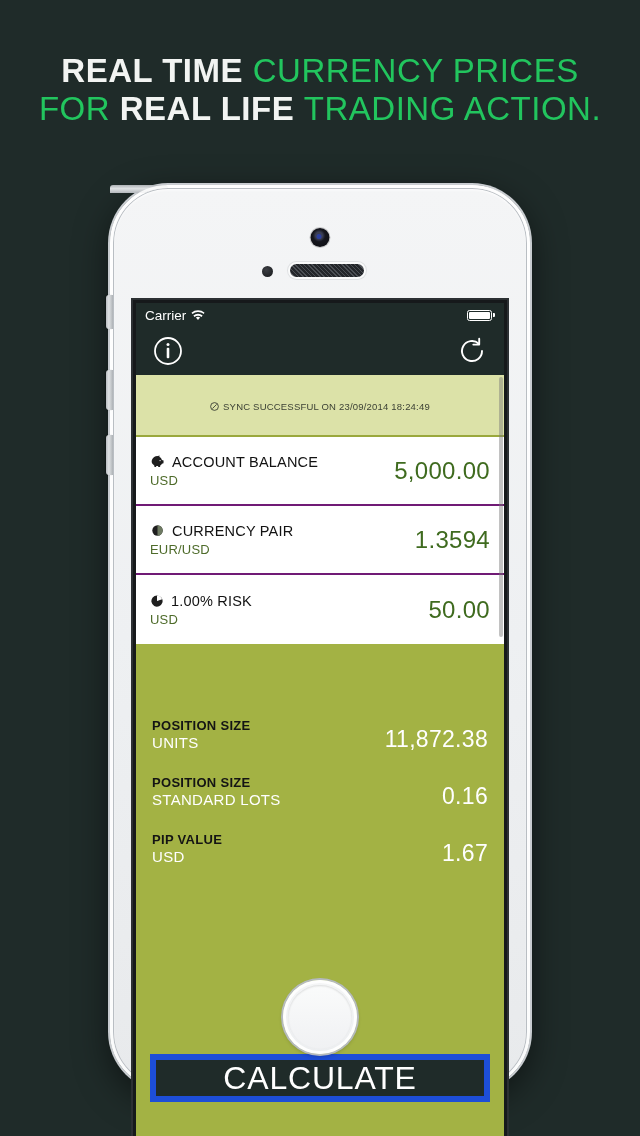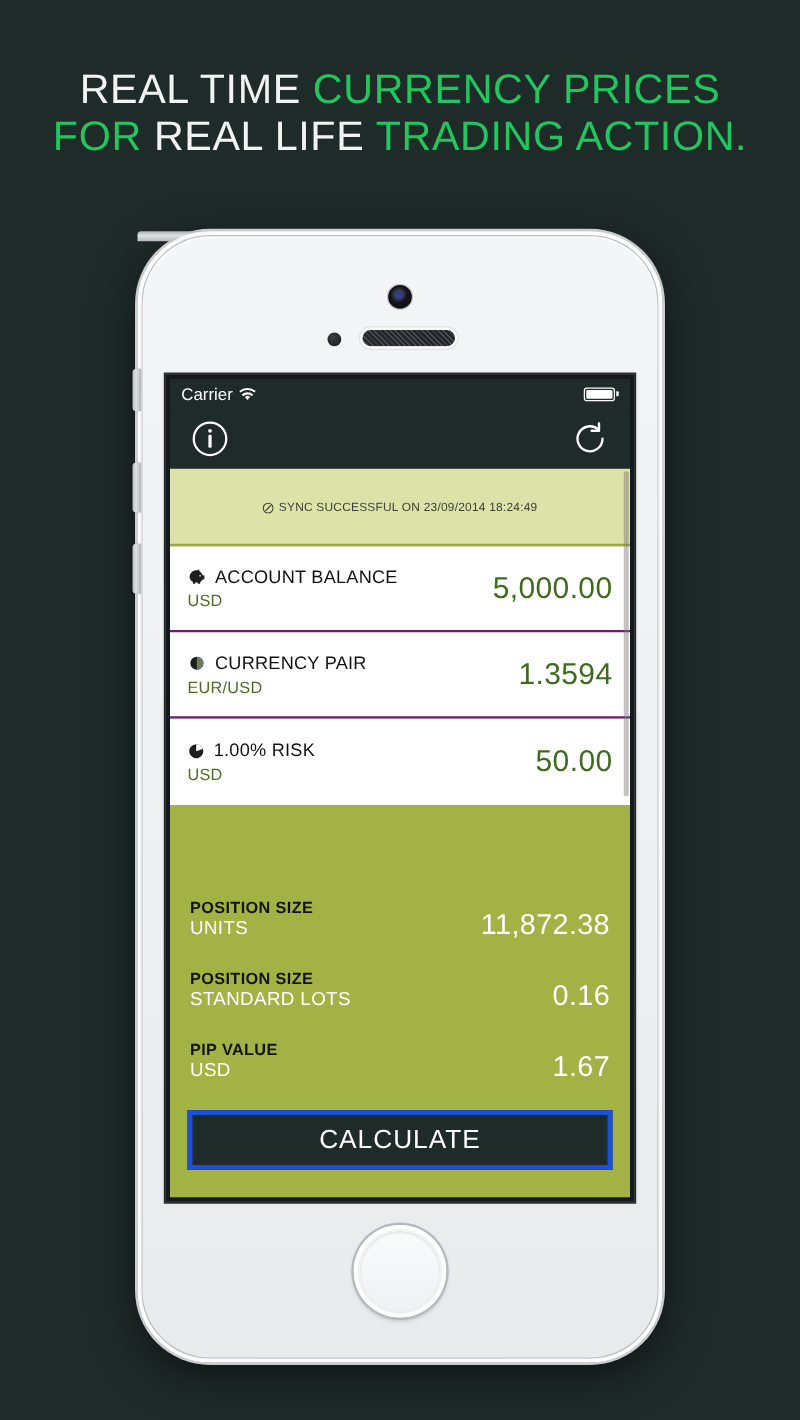--- a/index.html
+++ b/index.html
@@ -13,21 +13,21 @@
 
   
   .headline {
     position:absolute;
     top:52px; left:0; width:640px;
     text-align:center;
     line-height:38px;
     letter-spacing:0.5px;
   }
   .headline .line { display:block; font-size:33px; font-weight:400; }
-  .hl-white { color:#f2f4f2; }
+  .hl-white { color:#f2f4f2;font-weight:bold; }
   .hl-green { color:#22c55e; }
 
   
   .phone {
     position:absolute;
     left:110px; top:185px;
     width:420px; height:905px;
     border-radius:58px;
     background:linear-gradient(180deg,#f7f8f9 0%,#eceef0 45%,#e4e6e9 100%);
     box-shadow:0 0 0 2px #c8ccd0, 0 10px 34px rgba(0,0,0,.55);
@@ -72,21 +72,21 @@
                      0 0 0 2px #b5babe,
                      0 2px 4px rgba(0,0,0,.25); }
   .home:after{content:"";position:absolute;inset:5px;border-radius:50%;
               background:linear-gradient(180deg,#fafbfb,#f0f1f3);
               box-shadow:inset 0 1px 2px rgba(0,0,0,.12);}
 
   
   .screen{
     position:absolute;
     left:26px; top:118px;
-    width:368px; height:655px;
+    width:368px; height:833px;
     background:#1f2b29;
     overflow:hidden;
     box-shadow:0 0 0 3px #16191b, 0 0 0 5px #2c3033;
   }
 
   
   .statusbar{
     height:24px; display:flex; align-items:center;
     padding:0 9px; color:#ffffff; font-size:13px;
     position:relative; background:#1f2b29;
@@ -136,25 +136,25 @@
     background:#a3b244; flex:1; position:relative;
     padding:74px 16px 0 16px;
   }
   .res-row{ display:flex; align-items:flex-end; justify-content:space-between; margin-bottom:22px; }
   .res-left{ display:flex; flex-direction:column; line-height:1.25; }
   .res-title{ font-size:13px; font-weight:bold; color:#141414; letter-spacing:.3px; }
   .res-sub{ font-size:15px; color:#ffffff; letter-spacing:.3px; }
   .res-val{ font-size:23px; color:#ffffff; letter-spacing:.3px; }
 
   .calc-btn{
-    position:absolute; left:14px; right:14px; bottom:22px;
+    position:absolute; left:14px; right:14px; bottom:34px;
     height:48px; background:#1f2b29; color:#ffffff;
     display:flex; align-items:center; justify-content:center;
-    font-size:21px; letter-spacing:.8px; cursor:pointer;
-    border:4px solid #1d4ed8;
+    font-size:32px; letter-spacing:.8px; cursor:pointer;
+    border:6px solid #1d4ed8;
   }
 
   .screen-body{ display:flex; flex-direction:column; height:calc(100% - 72px);border-radius:22px; }
 
   
   .scrollbar{
     position:absolute; right:1px; top:74px; width:4px; height:260px;
     background:rgba(120,120,120,.45); border-radius:2px;
   }
 </style>

